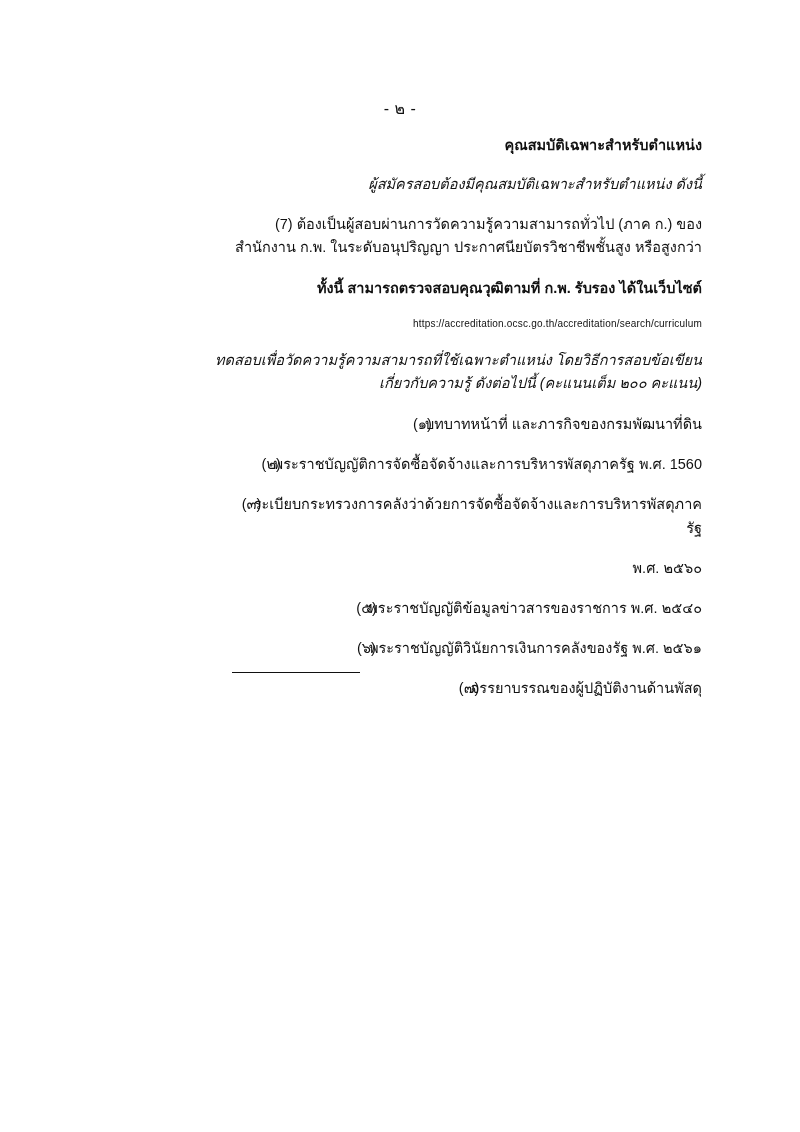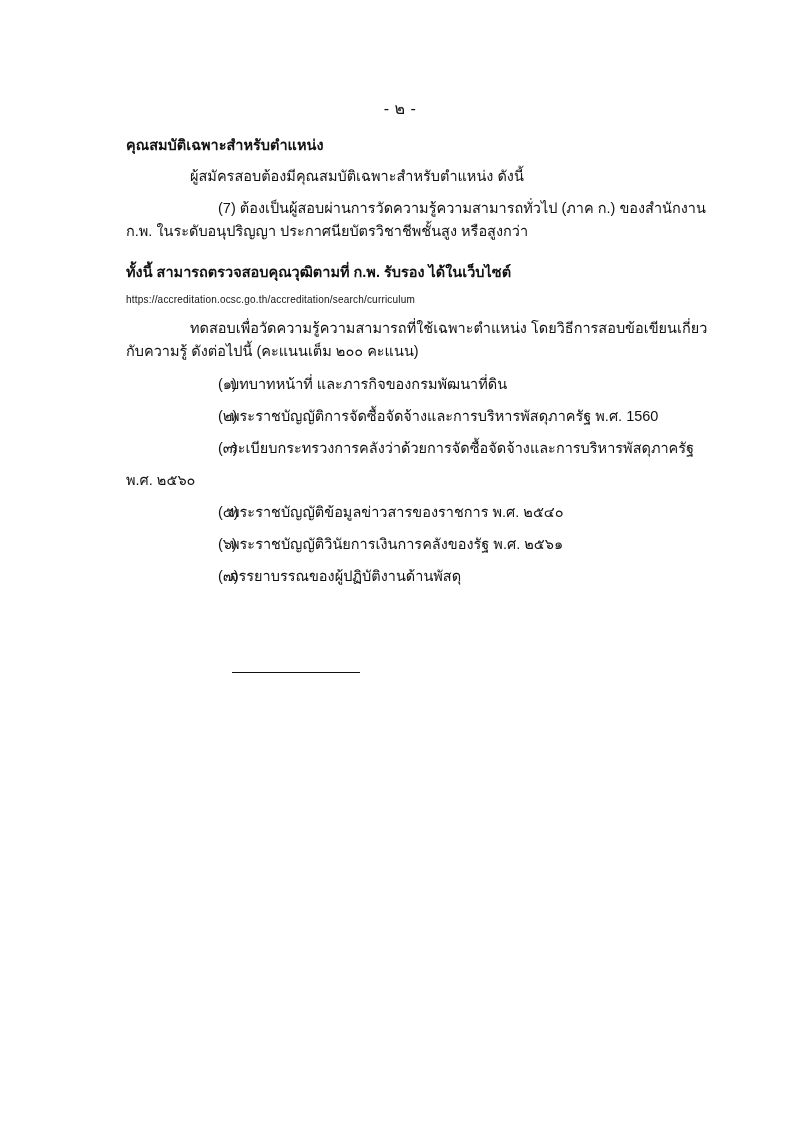--- a/index.html
+++ b/index.html
@@ -32,34 +32,35 @@
     font-size: 16px;
     letter-spacing: 0.5px;
   }
   .content {
     position: absolute;
     top: 134px;
     left: 118px;
     width: 600px;
   }
   p {
-    margin: 8px;
+    margin: 16px;
     font-size: 14.5px;
     line-height: 1.62;
-    text-align: left;
+    text-align: right;
   }
   .heading {
     font-weight: bold;
     margin-top: 0;
   }
   .heading.gap {
     margin-top: 17px;
   }
   .indent-1 {
     text-indent: 64px;
+    font-style: italic;
   }
   .indent-num {
     text-indent: 92px;
   }
   .block {
     margin-top: 2px;
   }
   .url {
     font-size: 10px;
     letter-spacing: 0.2px;

